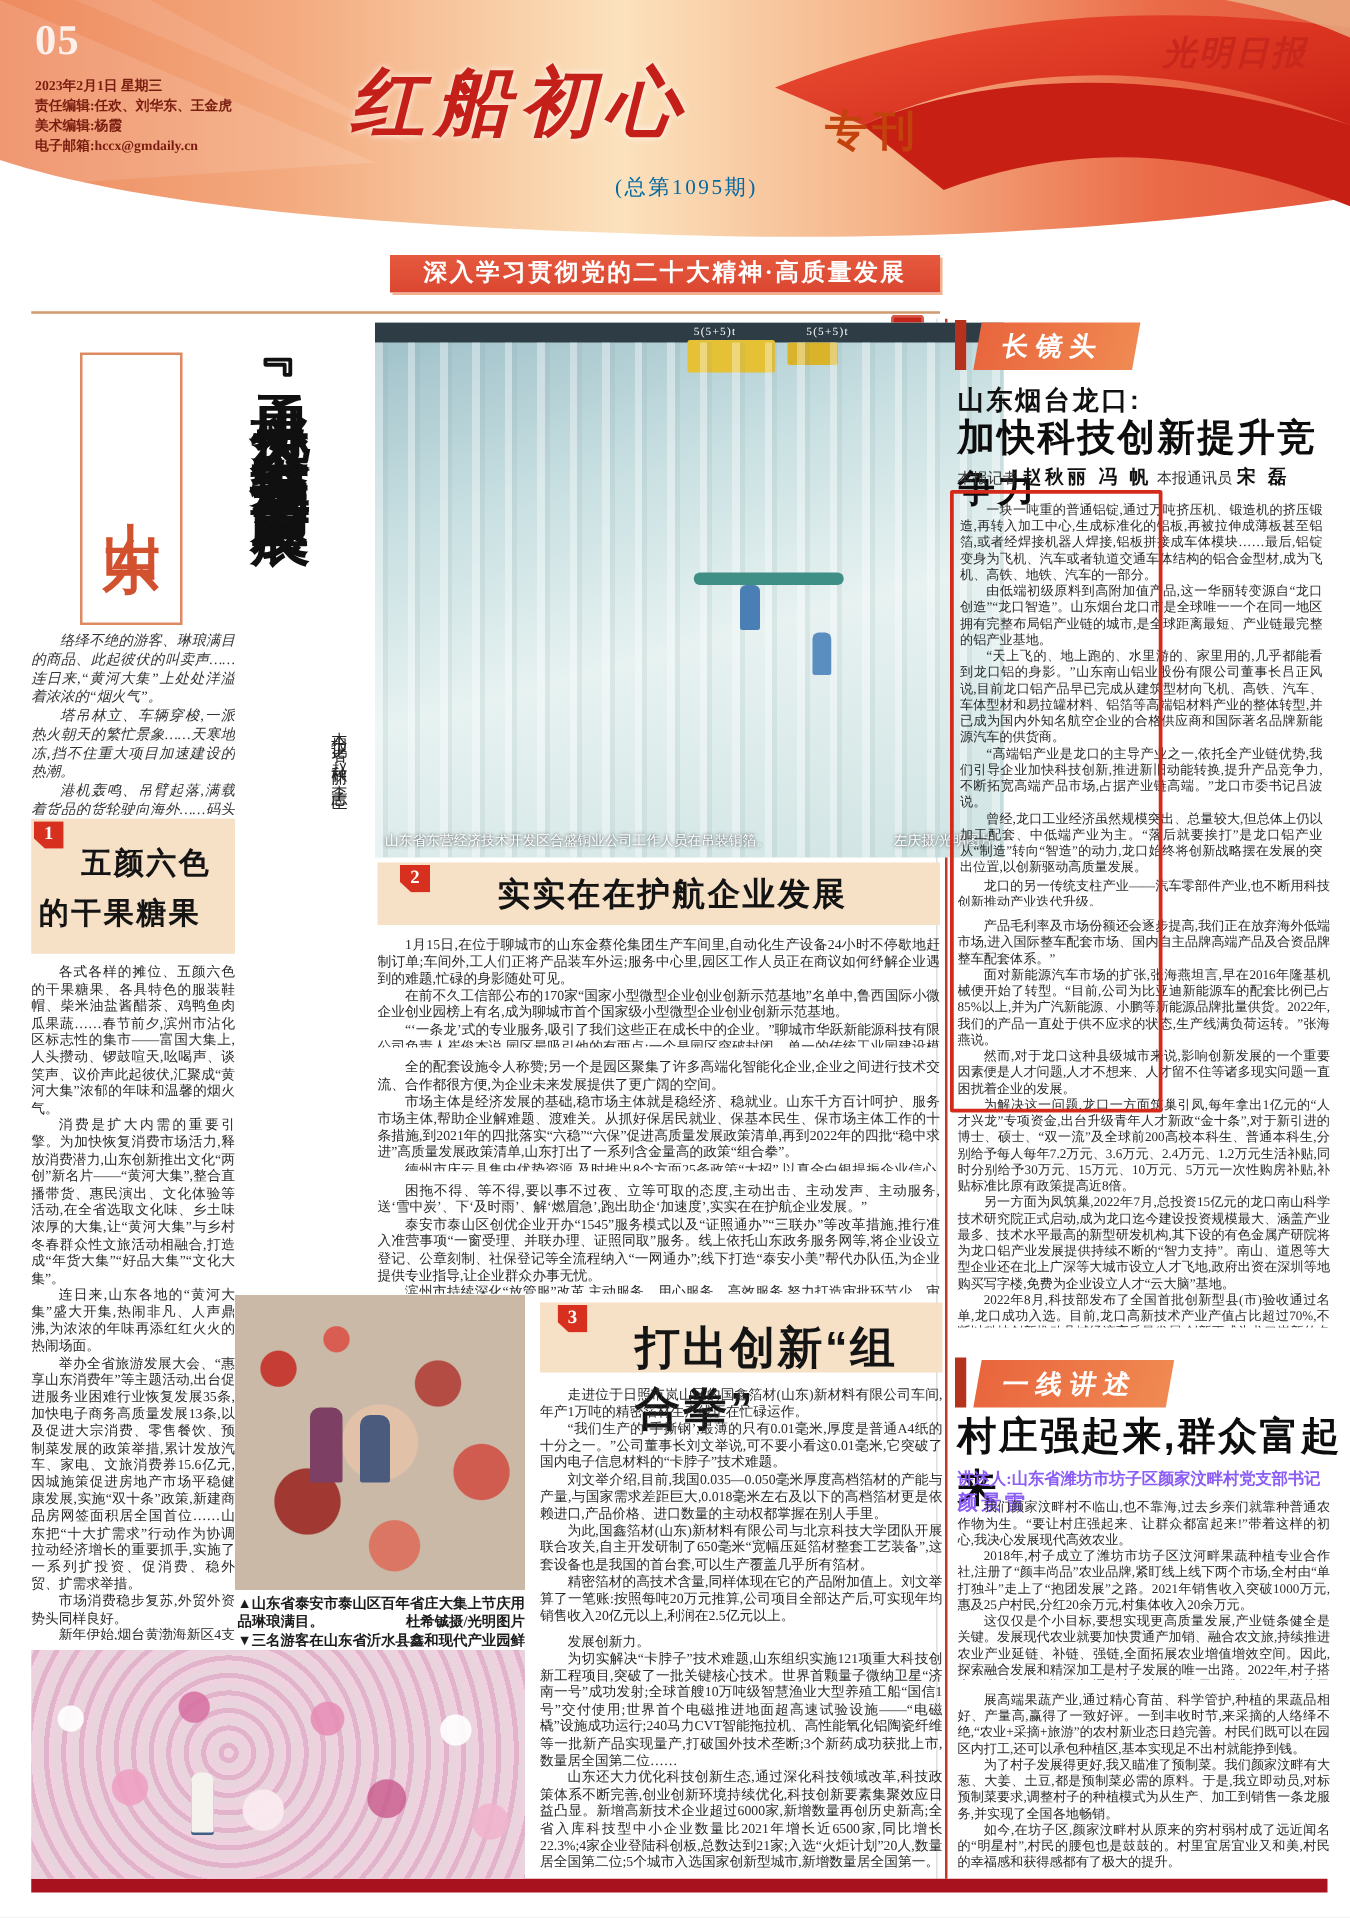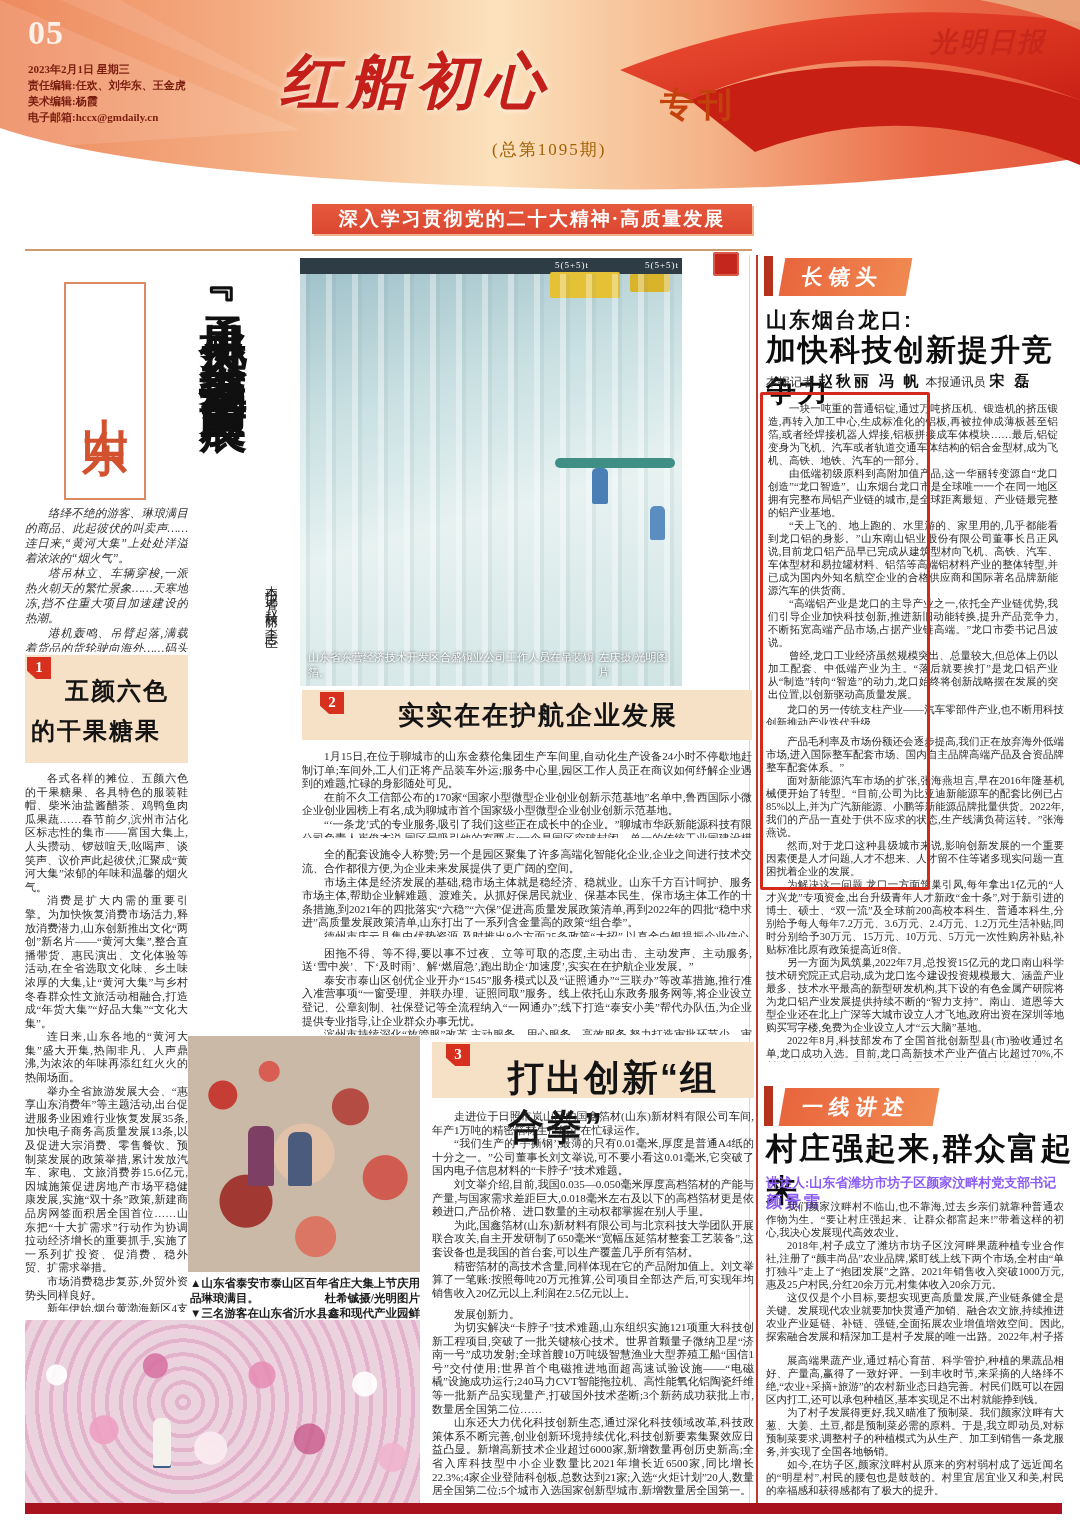--- a/index.html
+++ b/index.html
@@ -5,21 +5,21 @@
   html,body{margin:0;padding:0;background:#e9e9e9;}
   .page{position:relative;width:1080px;height:1534px;background:#ffffff;margin:0 auto;
         font-family:"Liberation Serif","DejaVu Serif",serif;color:#222;overflow:hidden;}
   .abs{position:absolute;}
   
   .hdr-small{font-size:11px;line-height:15px;color:#7a1d10;font-weight:bold;}
   .page-num{font-size:34px;color:#fff;opacity:.85;font-weight:bold;letter-spacing:1px;}
   .masthead{font-size:60px;font-weight:900;color:#c51f1a;font-style:italic;letter-spacing:8px;
             text-shadow:0 0 6px rgba(255,255,255,.9);white-space:nowrap;}
   .zhuankan{font-size:34px;font-weight:900;color:#c2410c;letter-spacing:4px;}
-  .issue{font-size:17px;color:#a16207;letter-spacing:2px;}
+  .issue{font-size:17px;color:#0369a1;letter-spacing:2px;}
   .brand{font-size:27px;font-weight:900;font-style:italic;color:#c8281c;letter-spacing:2px;}
   .banner{background:linear-gradient(180deg,#e65a3f,#db4630);color:#fff;font-size:19px;font-weight:bold;
           letter-spacing:2px;text-align:center;line-height:30px;box-shadow:2px 2px 0 #f2b08c;}
   
   .hline{background:#cf9a6d;}
   .vline-red{background:#c0392b;}
   .vline-gray{background:#d8d8d8;}
   .ornament{background:#c4261d;border-radius:3px;box-shadow:inset 0 0 0 2px #d8584a;}
   .bottom-bar{background:#a8121e;}
   
@@ -127,21 +127,21 @@
       <p class="para">消费是扩大内需的重要引擎。为加快恢复消费市场活力,释放消费潜力,山东创新推出文化“两创”新名片——“黄河大集”,整合直播带货、惠民演出、文化体验等活动,在全省选取文化味、乡土味浓厚的大集,让“黄河大集”与乡村冬春群众性文旅活动相融合,打造成“年货大集”“好品大集”“文化大集”。</p>
       <p class="para">连日来,山东各地的“黄河大集”盛大开集,热闹非凡、人声鼎沸,为浓浓的年味再添红红火火的热闹场面。</p>
       <p class="para">举办全省旅游发展大会、“惠享山东消费年”等主题活动,出台促进服务业困难行业恢复发展35条,加快电子商务高质量发展13条,以及促进大宗消费、零售餐饮、预制菜发展的政策举措,累计发放汽车、家电、文旅消费券15.6亿元,因城施策促进房地产市场平稳健康发展,实施“双十条”政策,新建商品房网签面积居全国首位……山东把“十大扩需求”行动作为协调拉动经济增长的重要抓手,实施了一系列扩投资、促消费、稳外贸、扩需求举措。</p>
       <p class="para">市场消费稳步复苏,外贸外资势头同样良好。</p>
       <p class="para">新年伊始,烟台黄渤海新区4支招商小分队立即启动“走出去”招商的密集行程。这些天,他们奔赴北京、天津、西安、深圳4个城市,并积极走出国门,与国内外30余家企业洽谈合作,收获丰硕成果。</p>
     </div>
 
   <div class="abs big-headline" style="left:196px;top:272px;height:780px;">『勇挑大梁』全力推动高质量发展</div>
   <div class="abs v-byline" style="left:262px;top:575px;height:230px;">本报记者 赵秋丽 李志臣</div>
 
-  <div class="abs photo" style="left:300px;top:258px;width:382px;height:428px;background:linear-gradient(165deg,#9dbfc8 0%,#c8dfe1 30%,#e7f2f1 58%,#cfe3e3 100%);">
+  <div class="abs photo" style="left:300px;top:258px;width:503px;height:428px;background:linear-gradient(165deg,#9dbfc8 0%,#c8dfe1 30%,#e7f2f1 58%,#cfe3e3 100%);">
     <div class="crane-beam"></div>
     <div class="crane-label" style="left:255px;">5(5+5)t</div>
     <div class="crane-label" style="left:345px;">5(5+5)t</div>
     <div class="abs" style="left:250px;top:14px;width:70px;height:26px;background:#e5c235;border-radius:2px;"></div>
     <div class="abs" style="left:330px;top:16px;width:40px;height:18px;background:#d9b32a;border-radius:2px;"></div>
     <div class="abs" style="left:0;top:16px;right:0;bottom:0;background:repeating-linear-gradient(90deg,rgba(255,255,255,.35) 0 6px,rgba(120,150,155,.12) 6px 10px,transparent 10px 26px);"></div>
     <div class="abs" style="left:255px;top:200px;width:120px;height:10px;background:#3f8f86;border-radius:5px;"></div>
     <div class="abs" style="left:292px;top:210px;width:16px;height:36px;background:#4a7fb5;border-radius:5px 5px 2px 2px;"></div>
     <div class="abs" style="left:350px;top:248px;width:15px;height:34px;background:#5b8ec0;border-radius:5px 5px 2px 2px;"></div>
     <div class="photo-cap">

